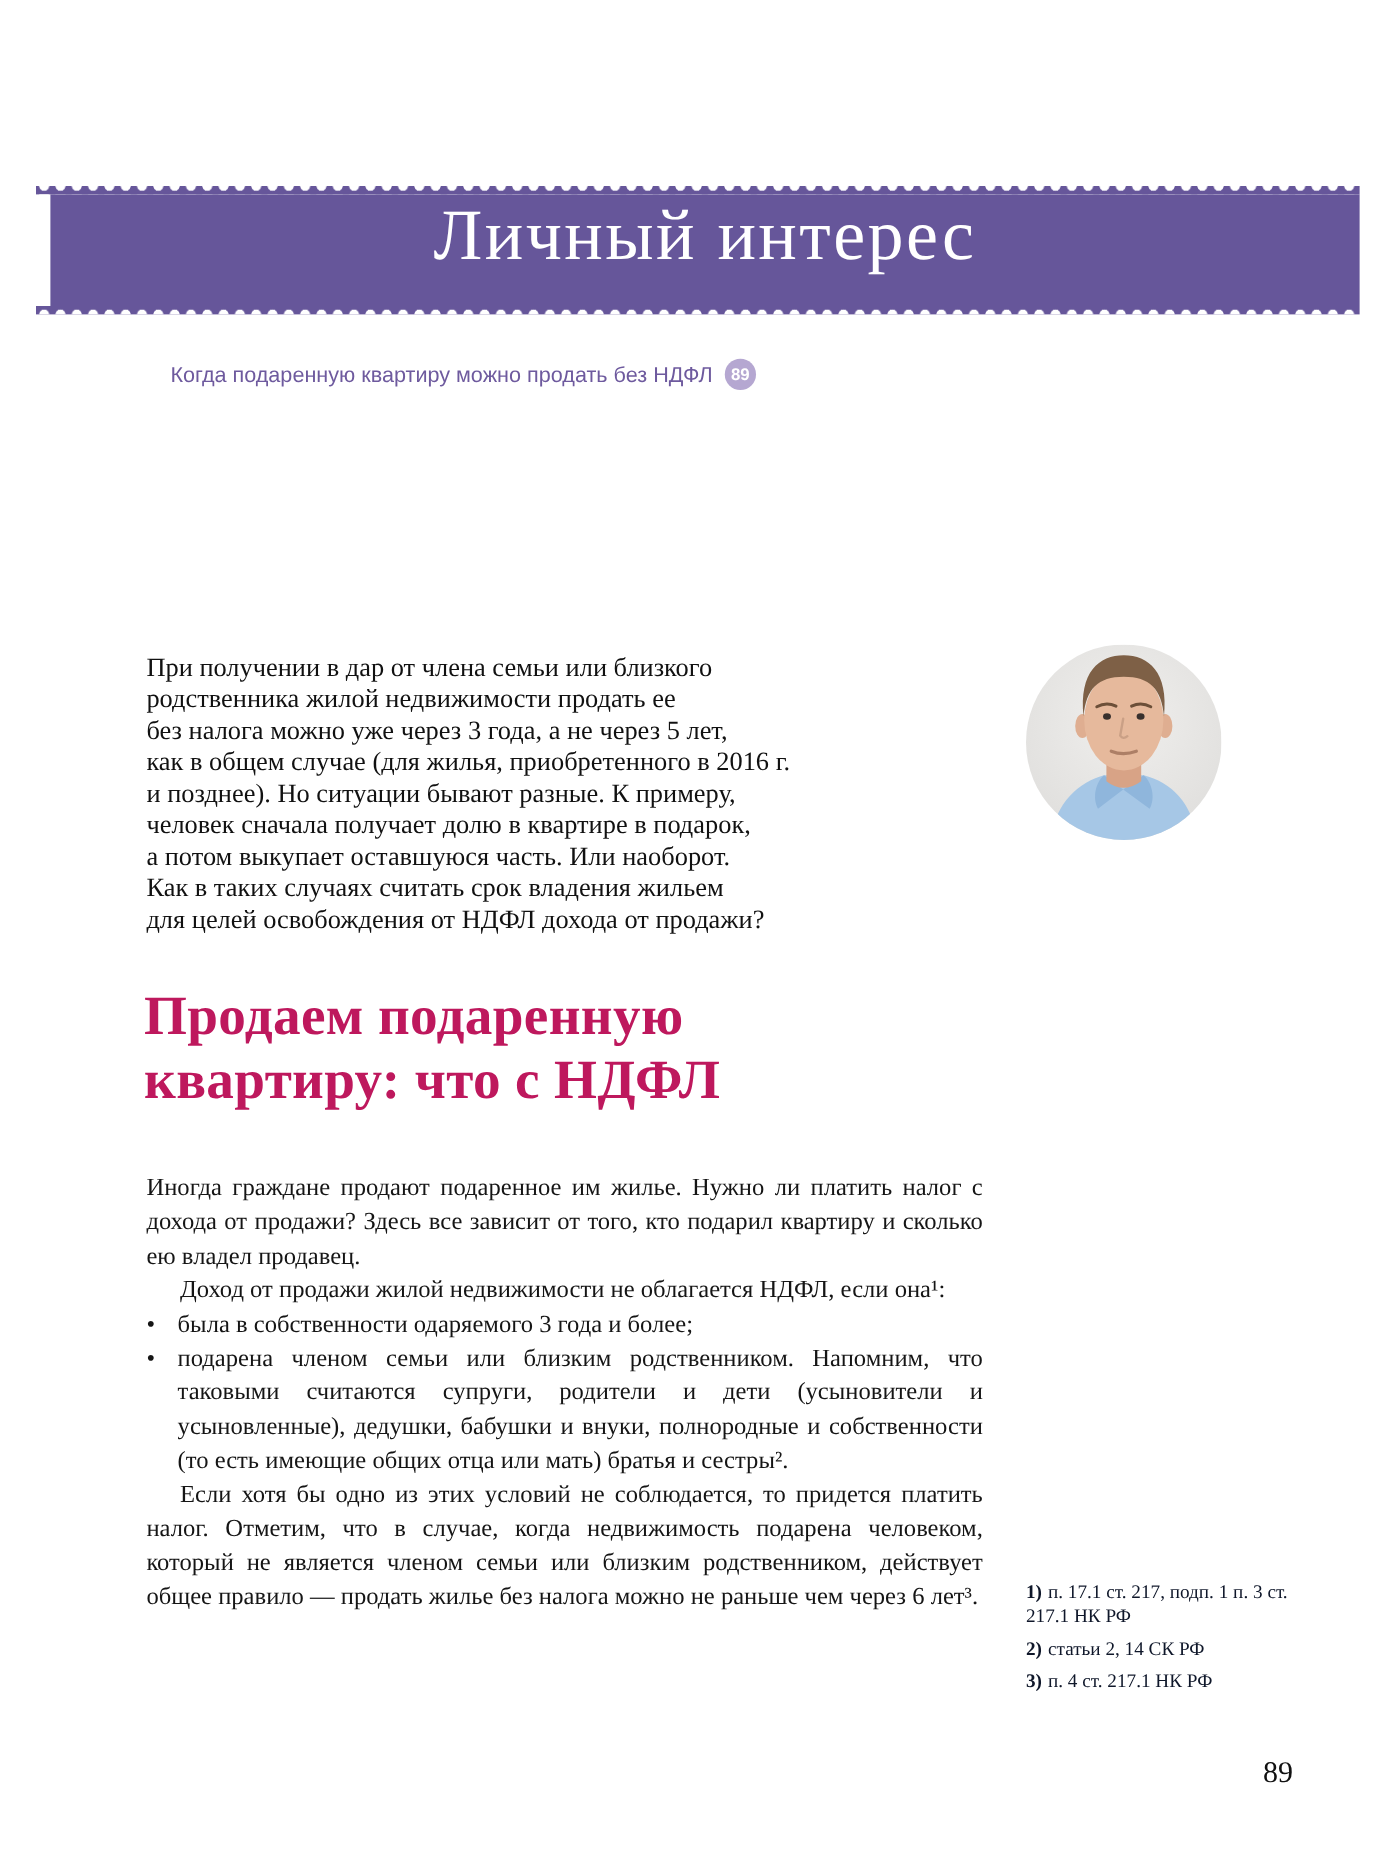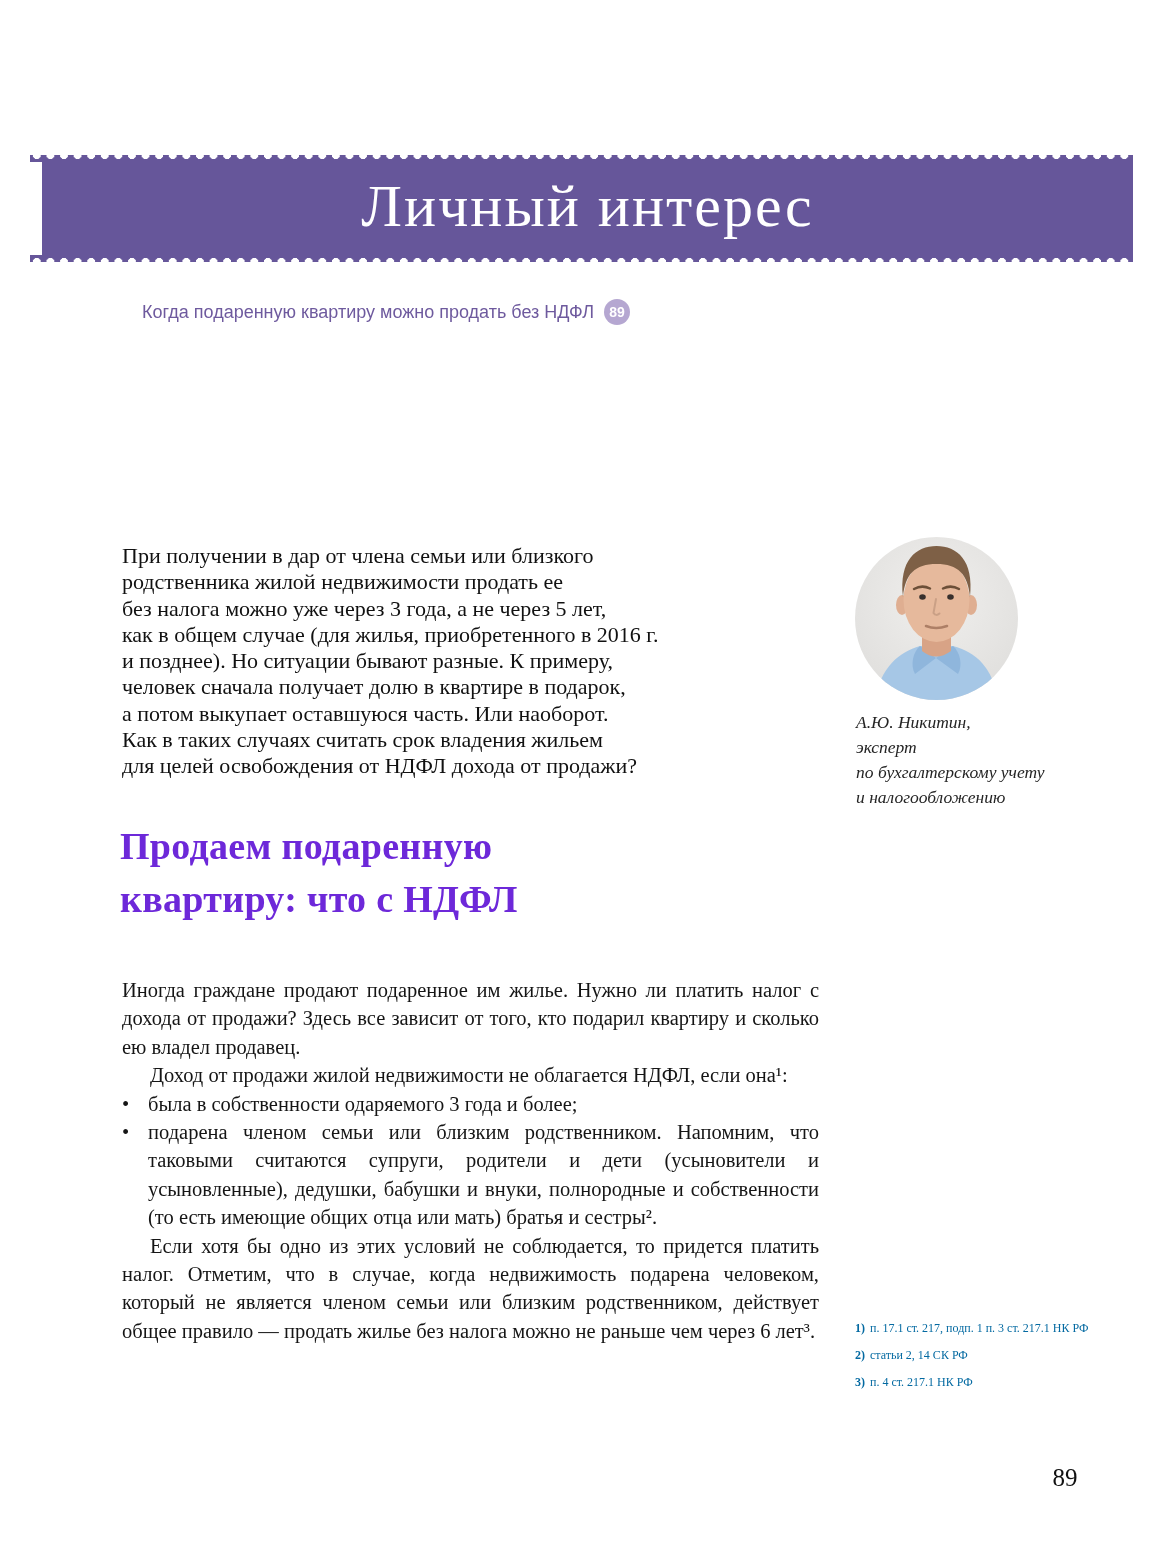--- a/index.html
+++ b/index.html
@@ -17,21 +17,21 @@
   .banner{
     position:absolute; left:30px; top:155px;
     width:1103px; height:107px;
     display:flex; flex-direction:column;
   }
   .perf{height:7px; background-repeat:repeat; background-size:13.6px 7px;}
   .perf-top{background-image:radial-gradient(circle at 6.8px 0px, rgba(0,0,0,0) 3.9px, #66569A 4.3px);}
   .perf-bottom{background-image:radial-gradient(circle at 6.8px 7px, rgba(0,0,0,0) 3.9px, #66569A 4.3px);}
   .banner-body{
     flex:1; background:#66569A;
-    display:flex; align-items:center; justify-content:center;margin-left:12px;
+    display:flex; align-items:flex-start; justify-content:center;margin-left:12px;
   }
   .banner-title{
     color:#ffffff;
     font-size:60px;
     letter-spacing:2px;
     font-weight:400;
     padding-bottom:4px;
     white-space:nowrap;
   }
 
@@ -66,40 +66,40 @@
   }
   .caption{
     position:absolute; left:856px; top:710px;
     font-style:italic; font-size:17.5px; line-height:25px;
     color:#242424; width:260px;
   }
 
   
   .article-title{
     position:absolute; left:120px; top:820px; margin:0;
-    font-size:38px; line-height:53px; font-weight:700;
-    letter-spacing:0.3px; color:#6d28d9; width:760px;
+    font-size:46px; line-height:53px; font-weight:700;
+    letter-spacing:0.3px; color:#be185d; width:760px;
   }
 
   
   .body-copy{
     position:absolute; left:122px; top:976px; width:697px;
     font-size:20.5px; line-height:28.4px; text-align:justify;
     color:#151515;
   }
   .body-copy p{margin:0;}
   .p-indent{text-indent:28px;}
   ul.conditions{margin:0; padding:0; list-style:none;}
   ul.conditions li{padding-left:26px;}
   ul.conditions li::before{content:"\2022"; display:inline-block; width:26px; margin-left:-26px;}
 
   
   .footnotes{
     position:absolute; left:855px; top:1318px; width:258px;
-    font-size:12px; line-height:20px; color:#0369a1;
+    font-size:16px; line-height:20px; color:#0f172a;
   }
   .footnote{margin-bottom:7px;}
   .fn-num{font-weight:700; margin-right:5px;}
 
   
   .page-number{
     position:absolute; left:1035px; top:1464px; width:60px;
     text-align:center; font-size:25px; color:#111111;
   }
 </style>
@@ -159,24 +159,20 @@
 
       <ellipse cx="67.5" cy="60" rx="3.3" ry="2.7" fill="#38302d"></ellipse>
       <ellipse cx="95.5" cy="60" rx="3.3" ry="2.7" fill="#38302d"></ellipse>
 
       <path d="M81,62 L78.5,76 Q81,79.5 84.5,76.5" stroke="#caa086" stroke-width="2" fill="none" stroke-linecap="round"></path>
 
       <path d="M71,89 Q81,93 92,89" stroke="#ad7f66" stroke-width="2.6" fill="none" stroke-linecap="round"></path>
     </svg>
   </div>
 
-  <div class="caption prelines">А.Ю. Никитин,
-эксперт
-по бухгалтерскому учету
-и налогообложению</div>
 
   <h1 class="article-title prelines">Продаем подаренную
 квартиру: что с НДФЛ</h1>
 
   <div class="body-copy">
     <p>Иногда граждане продают подаренное им жилье. Нужно ли платить налог с дохода от продажи? Здесь все зависит от того, кто подарил квартиру и сколько ею владел продавец.</p>
     <p class="p-indent">Доход от продажи жилой недвижимости не облагается НДФЛ, если она¹:</p>
     <ul class="conditions">
       <li>была в собственности одаряемого 3 года и более;</li>
       <li>подарена членом семьи или близким родственником. Напомним, что таковыми считаются супруги, родители и дети (усыновители и усыновленные), дедушки, бабушки и внуки, полнородные и собственности (то есть имеющие общих отца или мать) братья и сестры².</li>

